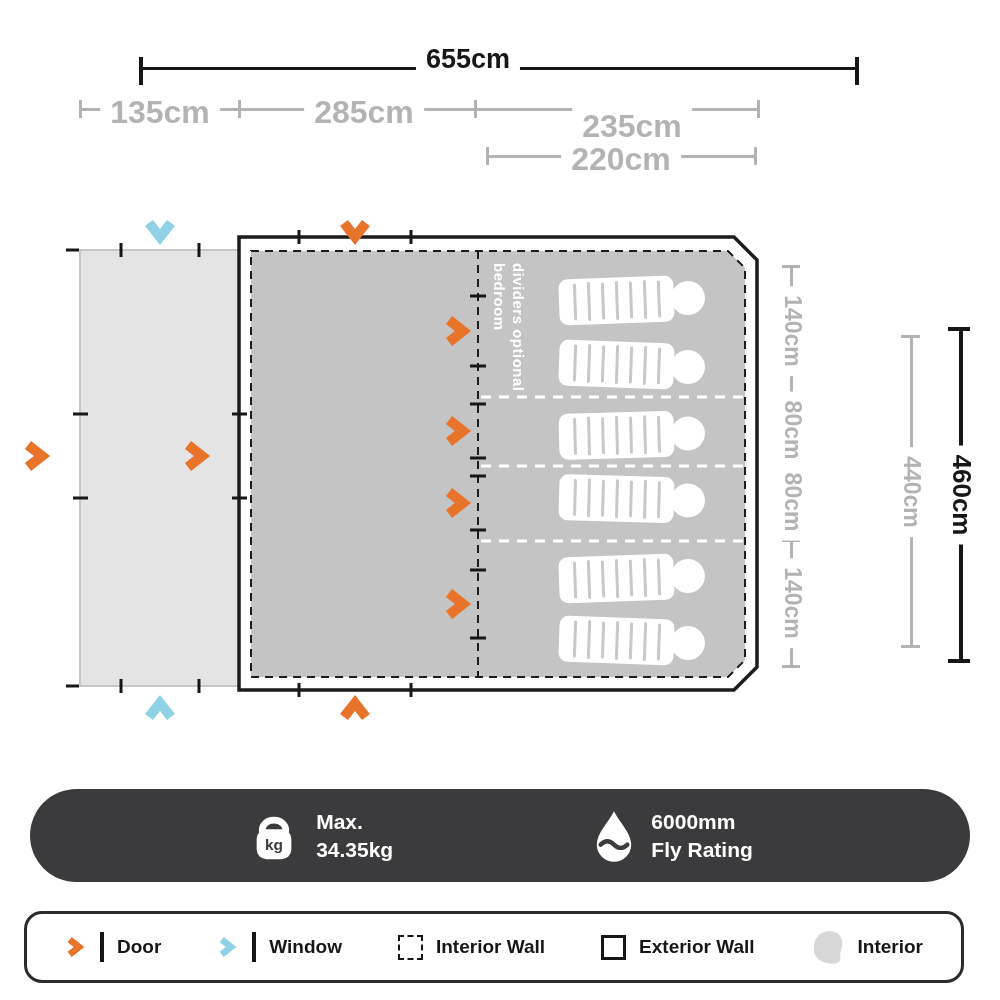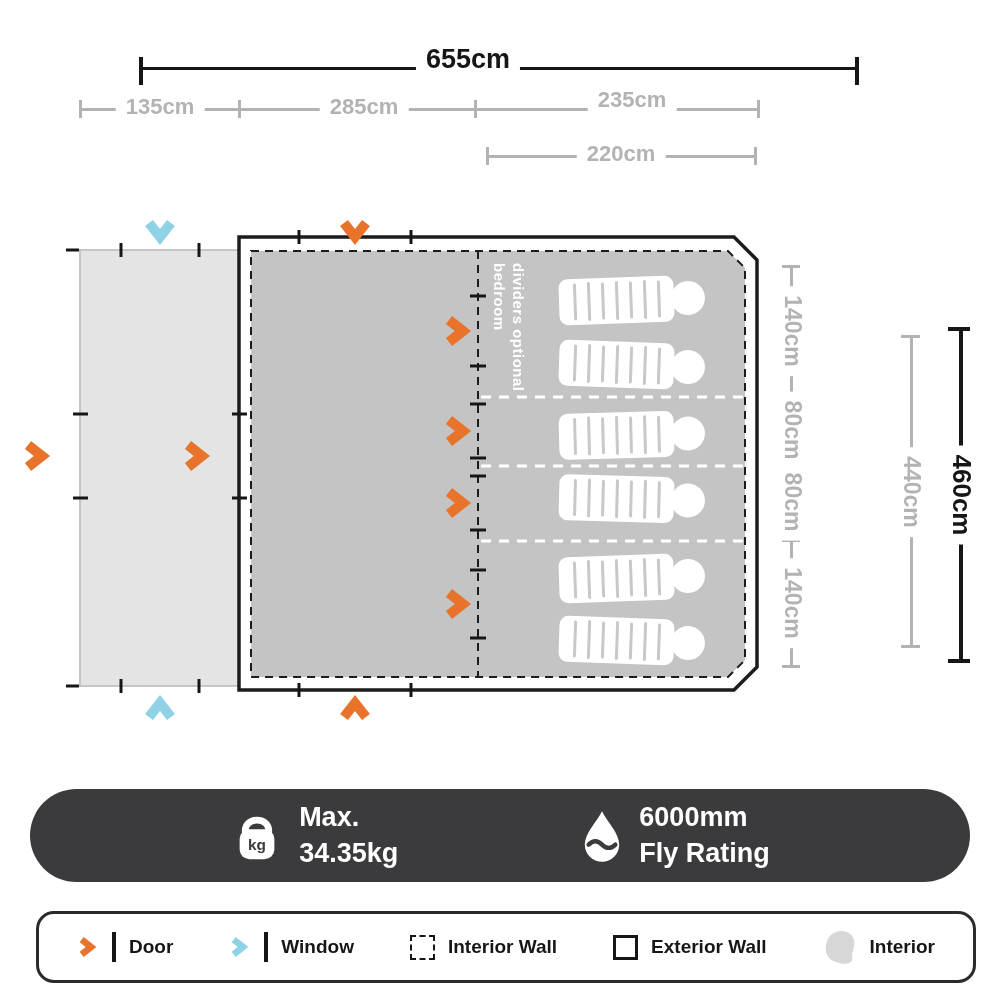--- a/index.html
+++ b/index.html
@@ -12,21 +12,21 @@
   .vline { position:absolute; width:3px;  background:#B3B3B3; }
   .hline.black, .vline.black { background:#161616; }
   .vcap  { position:absolute; width:3px; background:#B3B3B3; }
   .hcap  { position:absolute; height:3px; background:#B3B3B3; }
   .vcap.black { width:4px; background:#161616; }
   .hcap.black { height:4px; background:#161616; }
   .dim-label {
     position:absolute; transform:translateX(-50%);
     background:#fff; padding:0 10px; font-weight:700; white-space:nowrap;text-align:center;
   }
-  .dim-label.gray  { color:#B3B3B3; font-size:22px; }
+  .dim-label.gray  { color:#B3B3B3; font-size:32px; }
   .dim-label.black { color:#161616; font-size:27px; }
   .vdim-label {
     position:absolute; transform:translate(-50%,-50%);
     writing-mode:vertical-rl; text-orientation:mixed;
     background:#fff; padding:9px 3px; font-weight:700; white-space:nowrap;
   }
   .vdim-label.gray  { color:#B3B3B3; font-size:23px; }
   .vdim-label.black { color:#161616; font-size:26px; }
   
   .plan-svg { position:absolute; left:0; top:0; }
@@ -40,24 +40,24 @@
   }
   .bedroom-note span { display:block; }
   
   .spec-bar {
     position:absolute; left:30px; top:789px; width:940px; height:93px;
     background:#3B3B3D; border-radius:47px;
     display:flex; align-items:center; justify-content:space-evenly; padding:0 18px;
     box-sizing:border-box;
   }
   .spec { display:flex; align-items:center; gap:15px; color:#fff; }
-  .spec-text { font-size:27px; font-weight:700; line-height:1.3; white-space:nowrap; }
+  .spec-text { font-size:21px; font-weight:700; line-height:1.3; white-space:nowrap; }
   
   .legend-bar {
-    position:absolute; left:36px; top:911px; width:940px; height:72px;
+    position:absolute; left:24px; top:911px; width:940px; height:72px;
     background:#fff; border:3px solid #2B2B2B; border-radius:18px;
     display:flex; align-items:center; justify-content:space-between; padding:0 38px;
     box-sizing:border-box;
   }
   .legend-item { display:flex; align-items:center; gap:13px; }
   .legend-label { font-size:19px; font-weight:700; color:#161616; white-space:nowrap; }
   .wall-bar { width:4px; height:30px; background:#161616; margin-left:2px; }
   .sq-interior { width:25px; height:25px; border:2.5px dashed #161616; box-sizing:border-box; }
   .sq-exterior { width:25px; height:25px; border:3px solid  #161616; box-sizing:border-box; }
 </style>
@@ -71,21 +71,21 @@
   <div class="vcap black" style="left:855px; top:57px; height:28px;"></div>
   <div class="dim-label black" style="left:468px; top:44px;">655cm</div>
 
   <div class="hline" style="left:80px; top:108px; width:680px;"></div>
   <div class="vcap" style="left:79px;  top:100px; height:18px;"></div>
   <div class="vcap" style="left:238px; top:100px; height:18px;"></div>
   <div class="vcap" style="left:474px; top:100px; height:18px;"></div>
   <div class="vcap" style="left:757px; top:100px; height:18px;"></div>
   <div class="dim-label gray" style="left:160px; top:94px;">135cm</div>
   <div class="dim-label gray" style="left:364px; top:94px;">285cm</div>
-  <div class="dim-label gray" style="left:632px; top:87px;">235cm</div>
+  <div class="dim-label gray" style="left:632px; top:108px;">235cm</div>
 
   <div class="hline" style="left:487px; top:155px; width:270px;"></div>
   <div class="vcap" style="left:486px; top:147px; height:18px;"></div>
   <div class="vcap" style="left:754px; top:147px; height:18px;"></div>
   <div class="dim-label gray" style="left:621px; top:141px;">220cm</div>
 
   <div class="vline" style="left:790px; top:266px; height:402px;"></div>
   <div class="hcap" style="left:782px; top:265px; width:18px;"></div>
   <div class="hcap" style="left:782px; top:395px; width:18px;"></div>
   <div class="hcap" style="left:782px; top:464px; width:18px;"></div>

